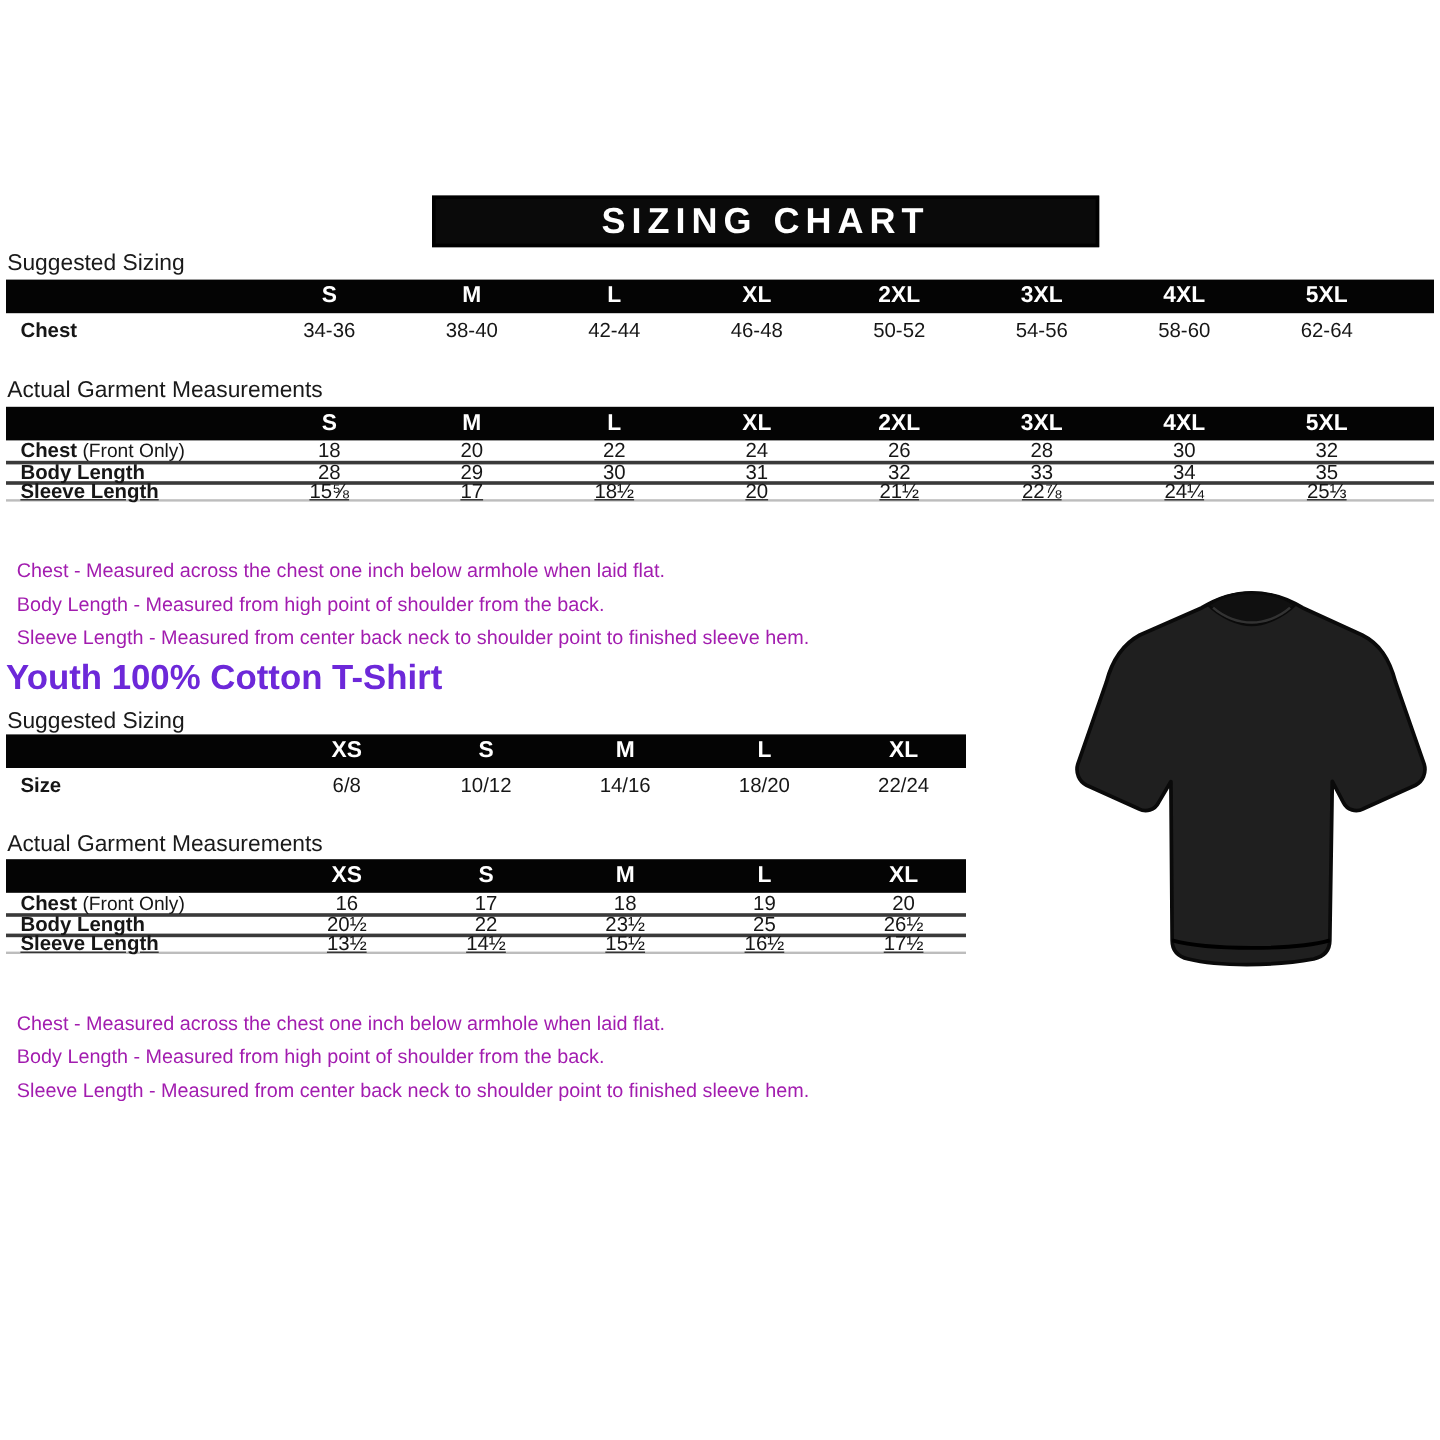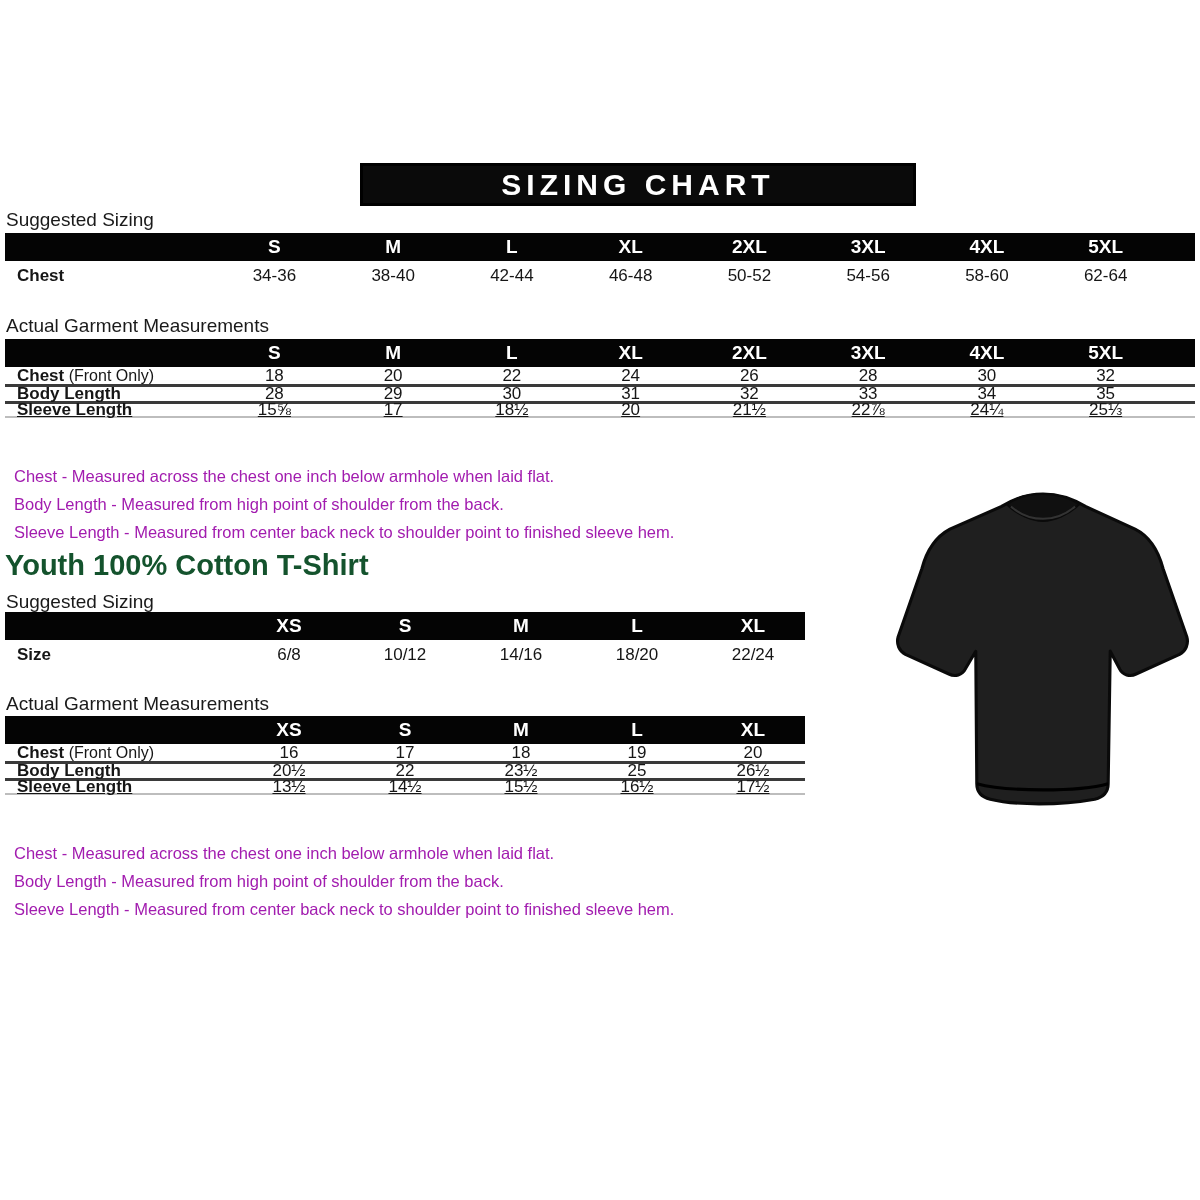--- a/index.html
+++ b/index.html
@@ -2,21 +2,21 @@
 <html><head>
 <meta charset="utf-8">
 <style>
   html,body{margin:0;padding:0;background:#ffffff;}
   .sheet{
     position:relative;width:1200px;height:1200px;background:#ffffff;overflow:hidden;
     font-family:"Liberation Sans","DejaVu Sans",sans-serif;color:#151515;
   }
   .abs{position:absolute;}
   .page-title{left:14px;top:164px;font-size:29px;font-weight:500;letter-spacing:0.5px;color:#1c1c1c;}
-  .youth-title{left:5px;top:549px;font-size:29px;font-weight:700;color:#14532d;}
+  .youth-title{left:5px;top:549px;font-size:29px;font-weight:700;color:#6d28d9;}
   .banner{
     left:360px;top:163px;width:556px;height:43px;background:#0a0a0a;border:3px solid #000;
     box-sizing:border-box;display:flex;align-items:center;justify-content:center;
   }
   .banner span{color:#fff;font-weight:700;font-size:30px;letter-spacing:5px;}
   .seclabel{font-size:19px;color:#1a1a1a;left:6px;}
   .tbl{left:5px;}
   .thead{display:flex;align-items:center;background:#040404;color:#ffffff;font-weight:700;font-size:19px;}
   .trow{display:flex;align-items:center;font-size:17px;color:#161616;}
   .c{flex:1;text-align:center;}

